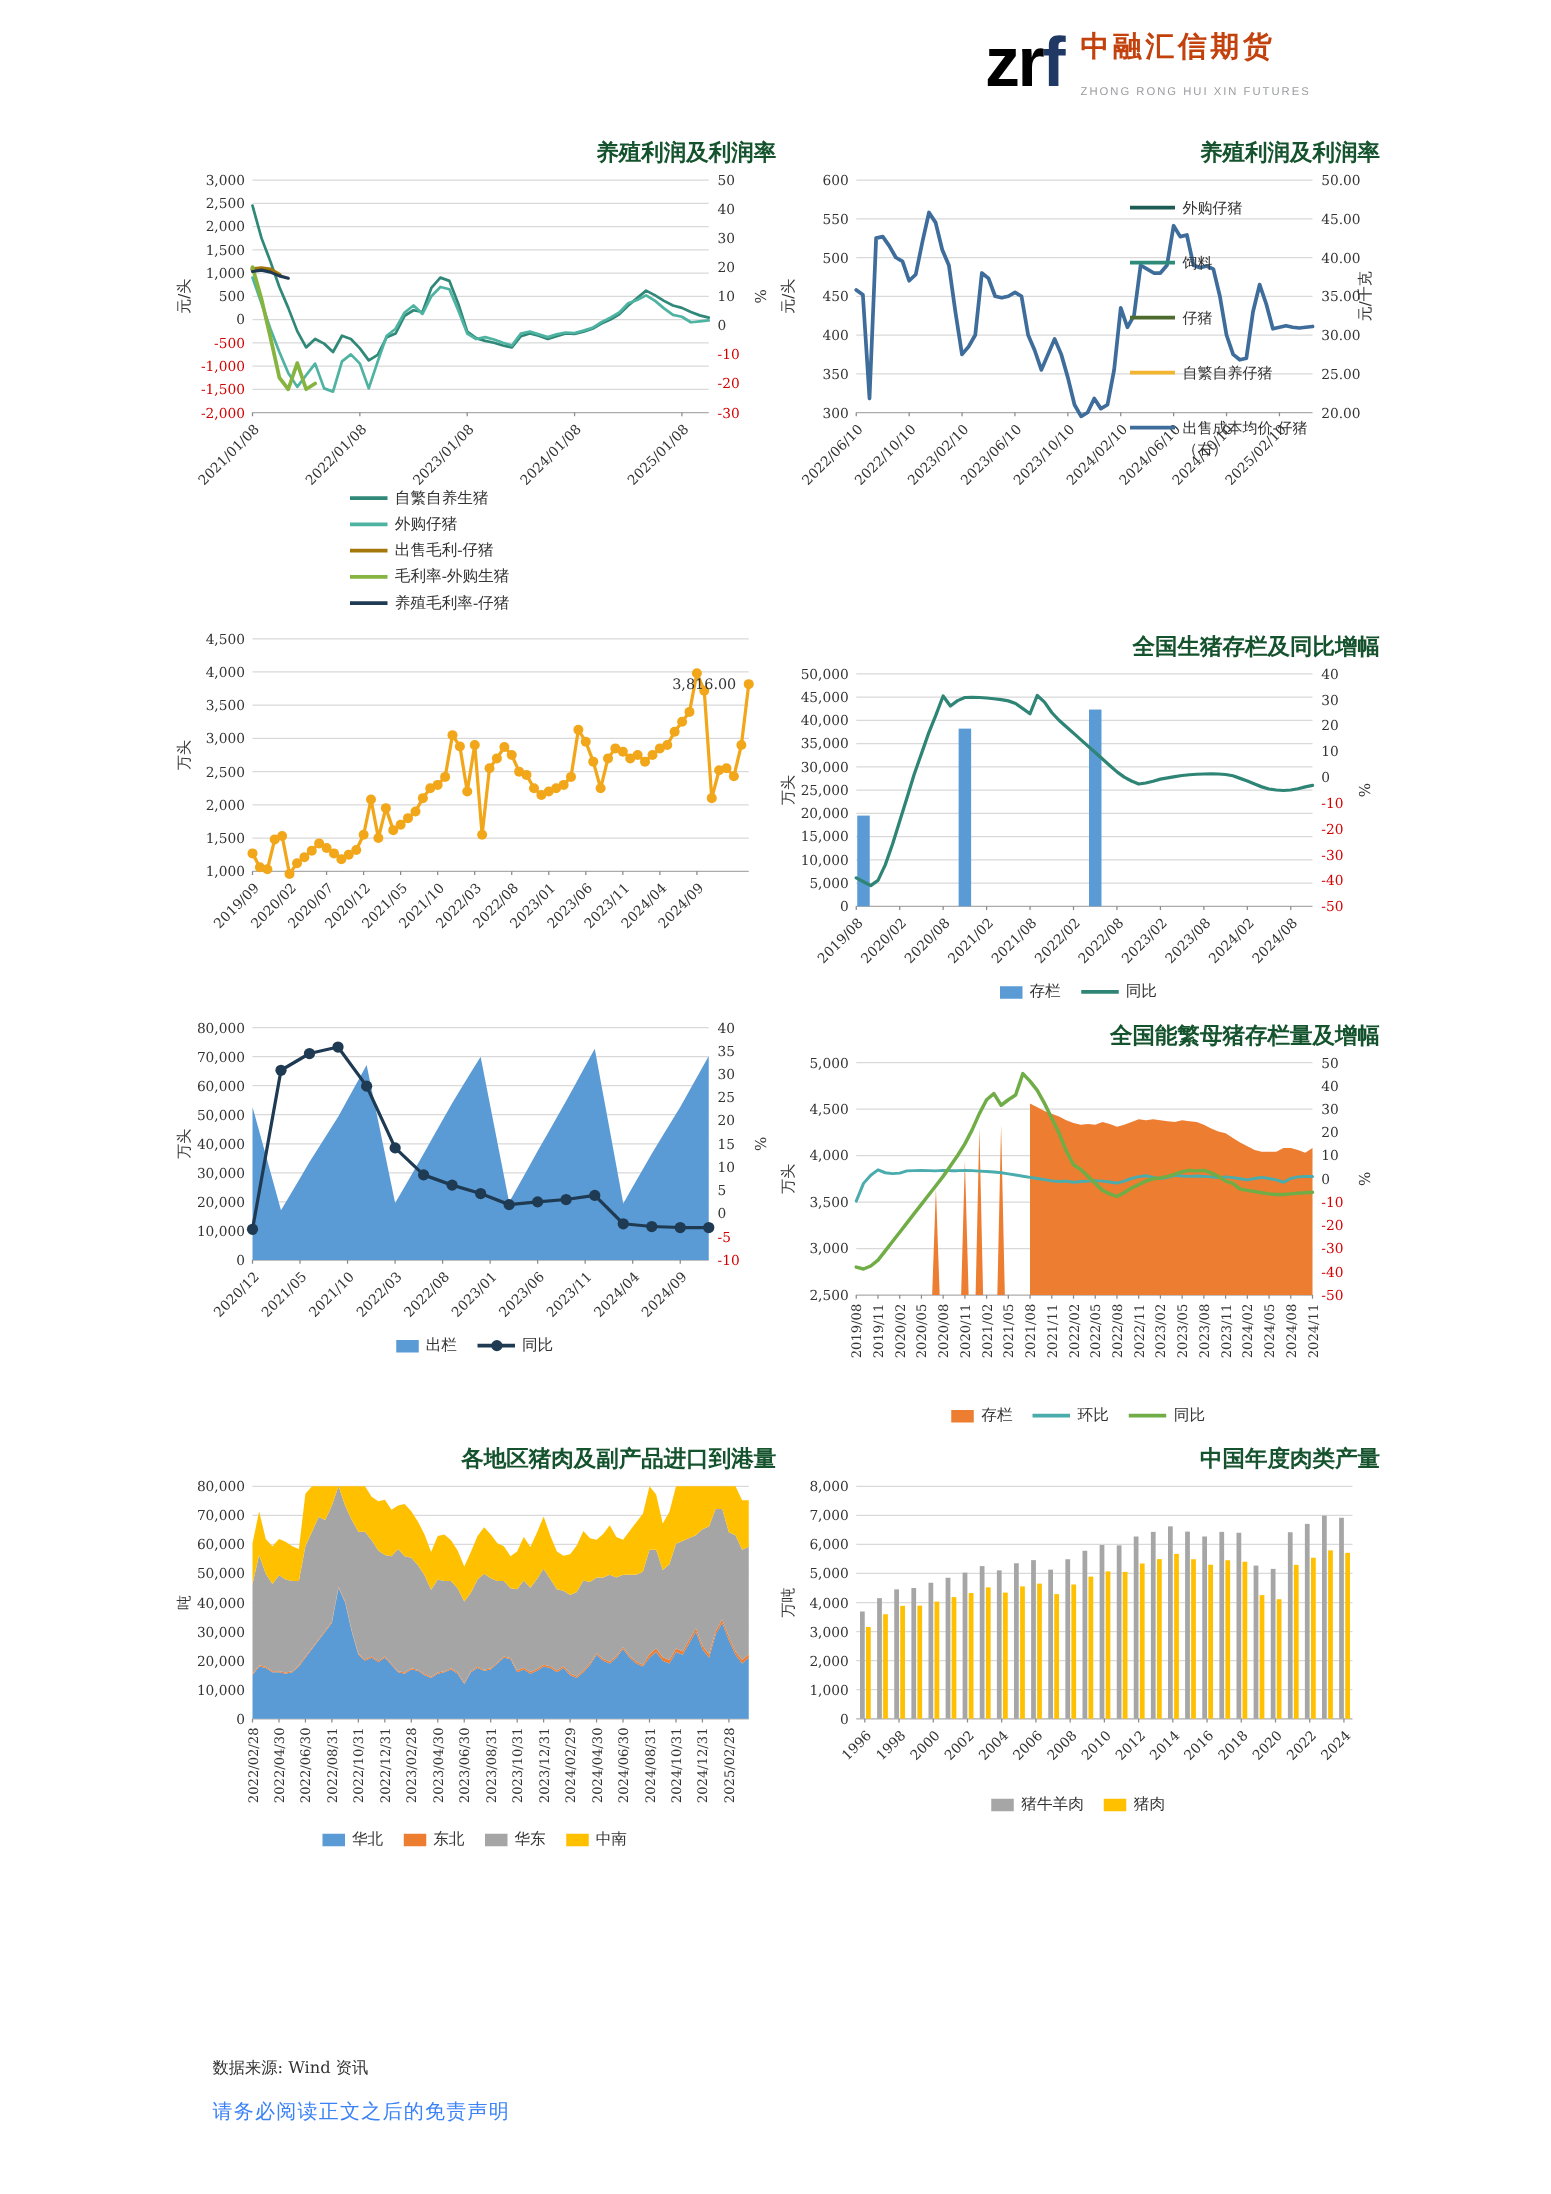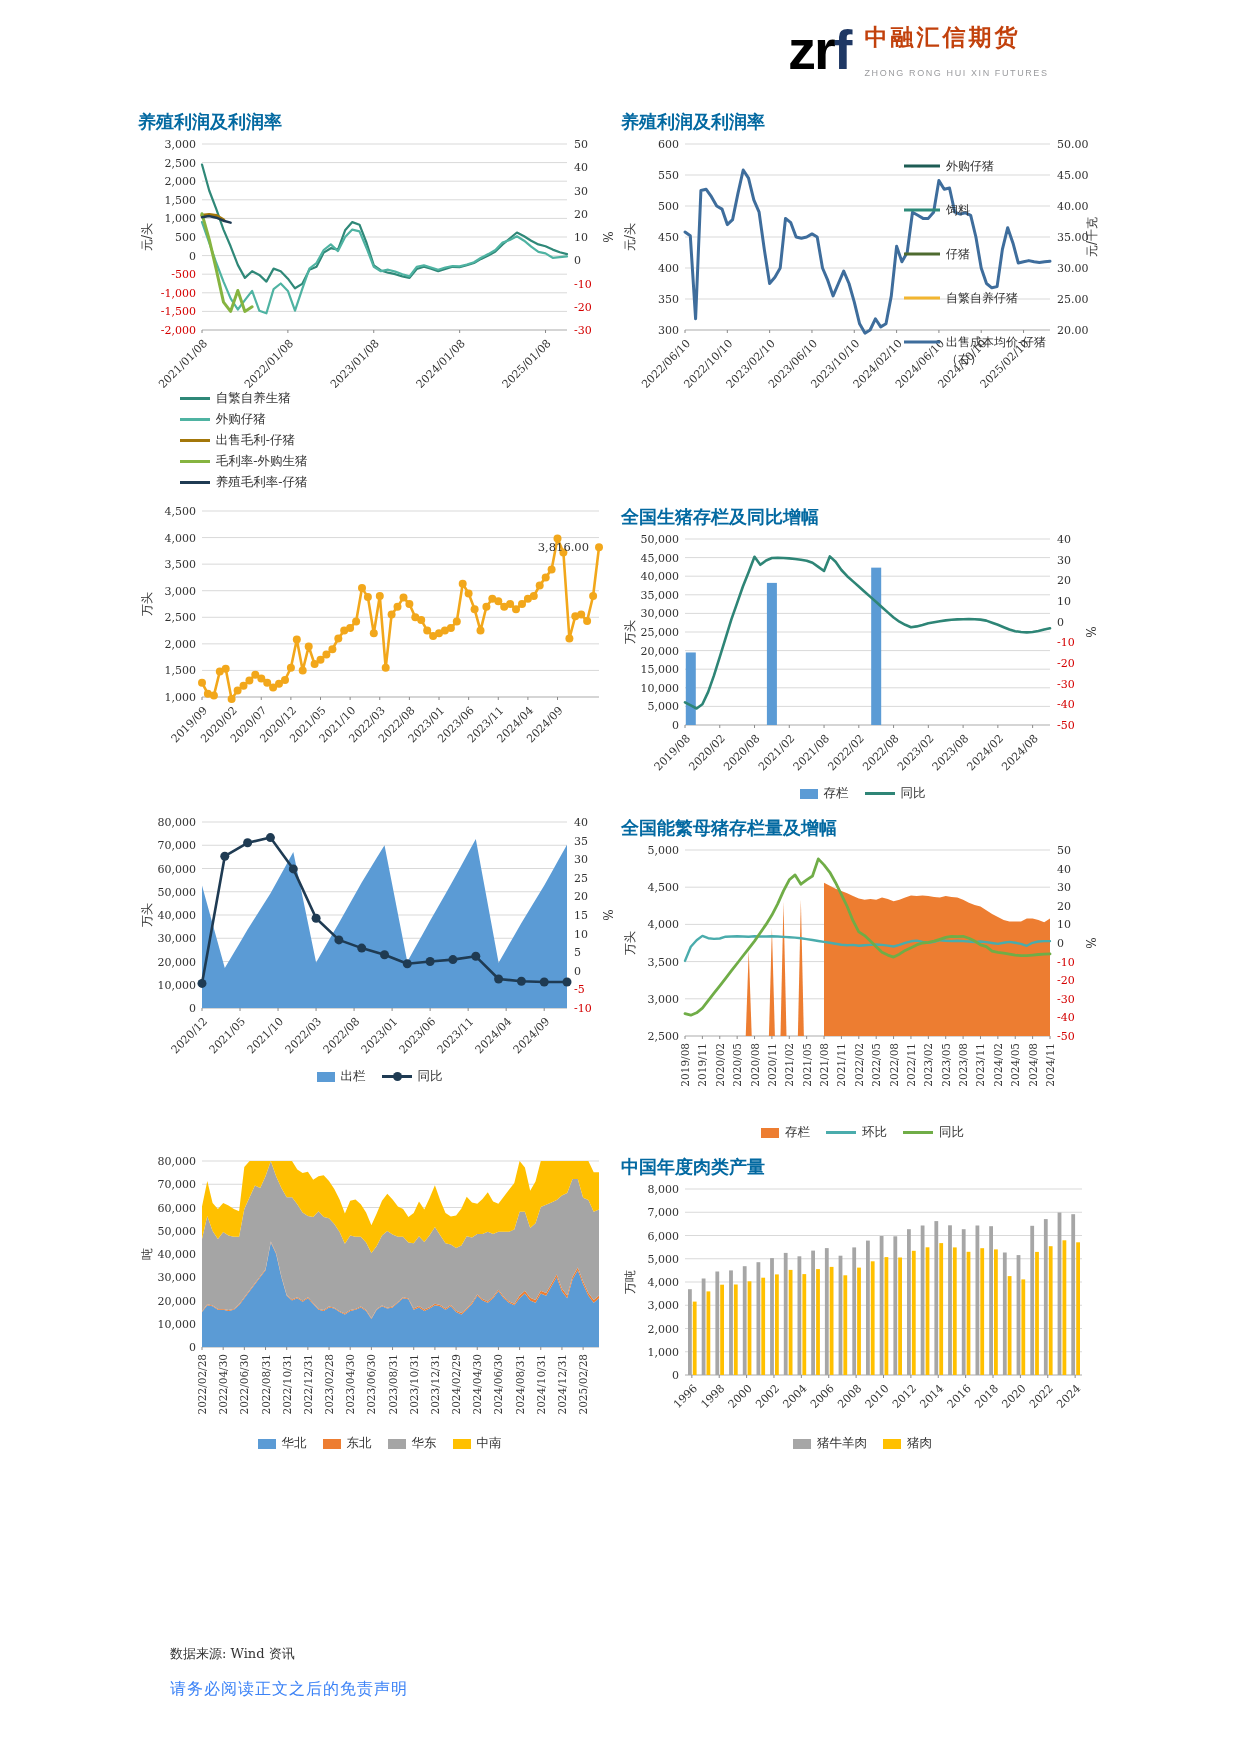--- a/index.html
+++ b/index.html
@@ -9,25 +9,25 @@
   .logo{position:absolute;left:788px;top:22px;display:flex;align-items:center;}
   .logo-mark{font-size:56px;font-weight:bold;line-height:1;letter-spacing:-2px;}
   .logo-mark .zr{color:#000000;}
   .logo-mark .f{color:#1f3864;}
   .logo-text{margin-left:14px;}
   .logo-cn{font-size:23px;font-weight:bold;color:#c2410c;letter-spacing:3px;}
   .logo-en{font-size:9px;color:#9a9b9e;letter-spacing:1.6px;margin-top:15px;}
   
   .grid{position:absolute;left:138px;top:108px;width:966px;display:grid;grid-template-columns:483px 483px;column-gap:0;row-gap:10px;}
   figure{margin:0;padding:0;}
-  .chart-title{margin:2px 0 2px 0;text-align:left;font-size:18px;font-weight:bold;color:#0369a1;font-family:"Liberation Serif","DejaVu Serif",serif;}
+  .chart-title{margin:2px 0 2px 0;text-align:right;font-size:18px;font-weight:bold;color:#14532d;font-family:"Liberation Serif","DejaVu Serif",serif;}
   svg{display:block;}
   svg text{font-family:"DejaVu Serif","Liberation Serif",serif;}
   .legend{display:flex;flex-wrap:wrap;justify-content:center;align-items:center;font-size:12.5px;color:#333;font-family:"Liberation Serif","DejaVu Serif",serif;}
-  .legend.two-col{width:86%;margin:0 auto;justify-content:flex-start;}
+  .legend.two-col{width:86%;margin:0 auto;justify-content:center;}
   .legend.two-col .li{width:48%;}
   .li{display:flex;align-items:center;margin:2px 8px;white-space:nowrap;}
   .sw{display:inline-block;margin-right:6px;}
   .sw-line{width:30px;height:3px;}
   .sw-rect{width:18px;height:10px;}
   .sw-dot{position:relative;width:30px;height:3px;}
   .sw-dot i{position:absolute;left:11px;top:-3px;width:9px;height:9px;border-radius:50%;}
   
   .footer{position:absolute;left:170px;top:1645px;}
   .src{font-size:13px;color:#333;font-family:"DejaVu Serif","Liberation Serif",serif;}
@@ -548,20 +548,21 @@
             <span class="sw sw-line" style="background: rgb(74, 172, 172);"></span>
             <span>环比</span>
           </span>
           <span class="li">
             <span class="sw sw-line" style="background: rgb(112, 173, 71);"></span>
             <span>同比</span>
           </span>
         </div>
     </figure>
     <figure>
+      <h3 class="chart-title">各地区猪肉及副产品进口到港量</h3>
       <svg width="483" height="280" viewBox="0 0 483 280">
           <line x1="64" x2="461" y1="194" y2="194" stroke="#ababab" stroke-width="1"></line>
           <text x="58" y="198" text-anchor="end" font-size="11" fill="#333333">0</text>
           <line x1="64" x2="461" y1="170.75" y2="170.75" stroke="#d9d9d9" stroke-width="1"></line>
           <text x="58" y="174.75" text-anchor="end" font-size="11" fill="#333333">10,000</text>
           <line x1="64" x2="461" y1="147.5" y2="147.5" stroke="#d9d9d9" stroke-width="1"></line>
           <text x="58" y="151.5" text-anchor="end" font-size="11" fill="#333333">20,000</text>
           <line x1="64" x2="461" y1="124.25" y2="124.25" stroke="#d9d9d9" stroke-width="1"></line>
           <text x="58" y="128.25" text-anchor="end" font-size="11" fill="#333333">30,000</text>
           <line x1="64" x2="461" y1="101" y2="101" stroke="#d9d9d9" stroke-width="1"></line>

